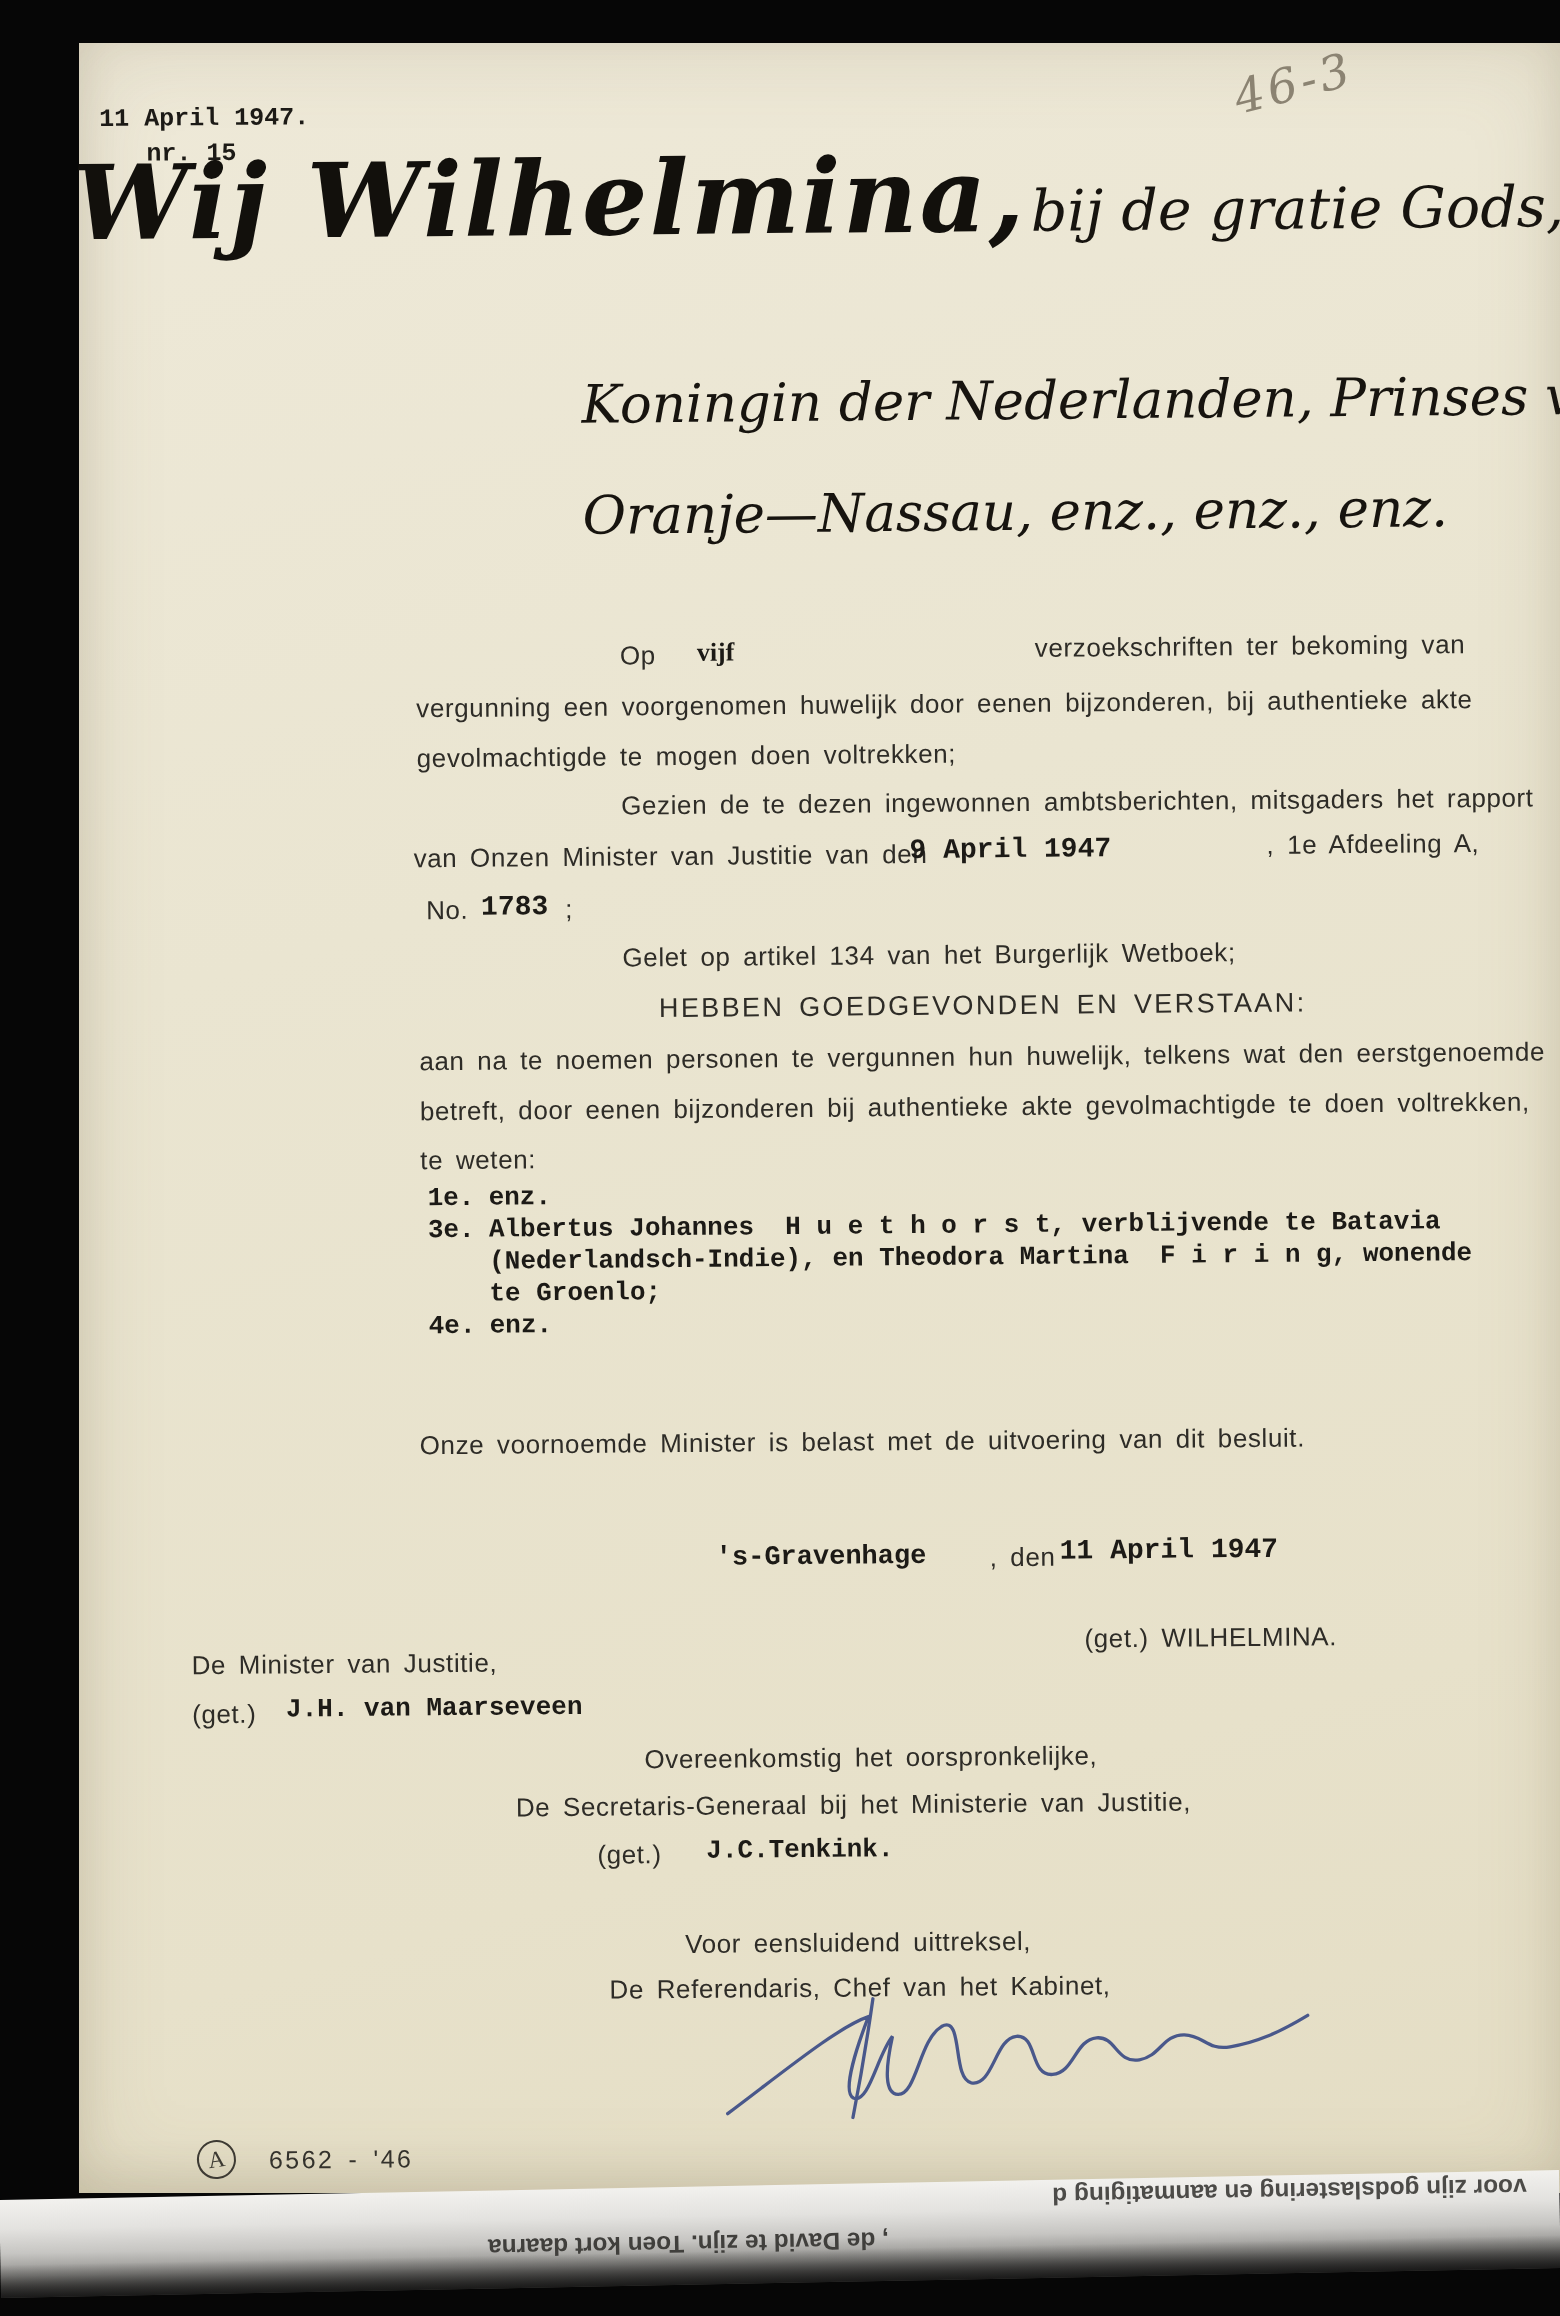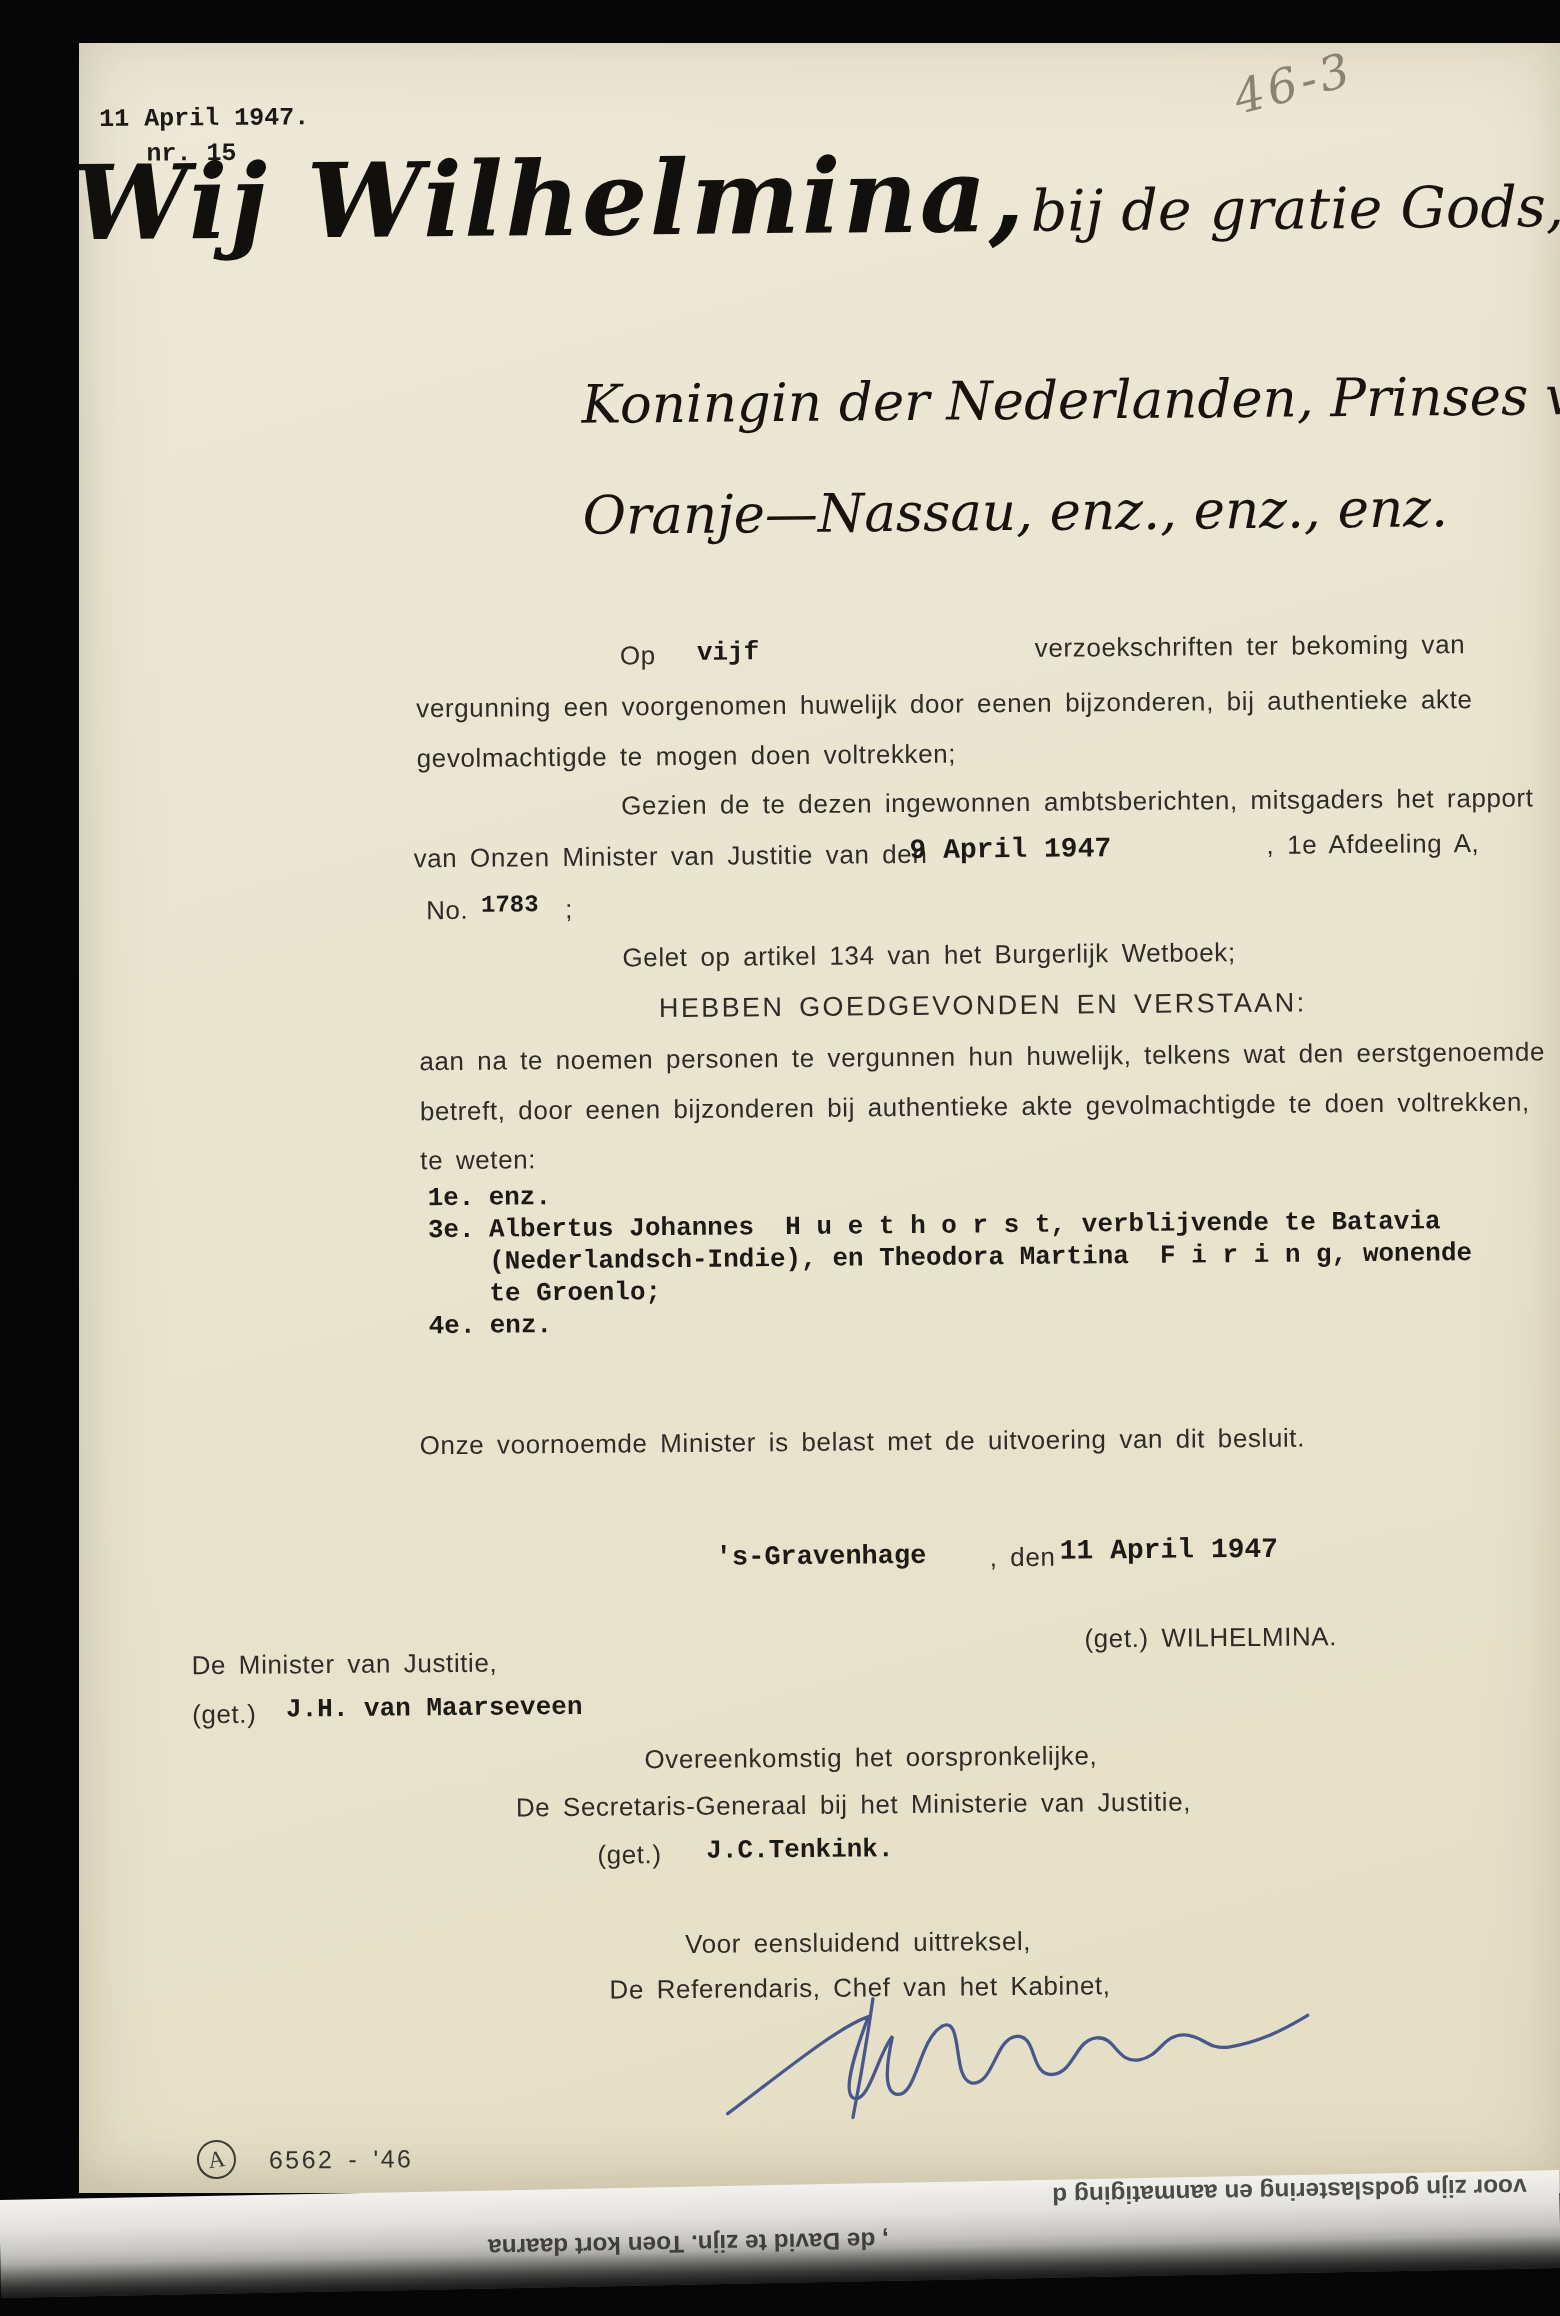--- a/index.html
+++ b/index.html
@@ -63,30 +63,30 @@
       <div class="pencil">46-3</div>
 
       <div class="heading1">
         <span class="big">Wij Wilhelmina,</span>
         <span class="rest">bij de gratie Gods,</span>
       </div>
       <div class="script" style="left:507px;top:330px;font-size:53px;">Koningin der Nederlanden, Prinses van</div>
       <div class="script" style="left:507px;top:441px;font-size:53px;">Oranje—Nassau, enz., enz., enz.</div>
 
       <div class="printed" style="left:543px;top:597px;text-align:right;">Op</div>
-      <div class="tw" style="left:620px;top:595px;">vijf</div>
+      <div class="tw" style="left:620px;top:595px;font-family:Liberation Serif, serif;">vijf</div>
       <div class="printed" style="left:958px;top:593px;">verzoekschriften ter bekoming van</div>
       <div class="printed" style="left:339px;top:648px;">vergunning een voorgenomen huwelijk door eenen bijzonderen, bij authentieke akte</div>
       <div class="printed" style="left:339px;top:698px;">gevolmachtigde te mogen doen voltrekken;</div>
       <div class="printed" style="left:543px;top:747px;">Gezien de te dezen ingewonnen ambtsberichten, mitsgaders het rapport</div>
       <div class="printed" style="left:335px;top:798px;">van Onzen Minister van Justitie van den</div>
       <div class="tw" style="left:831px;top:794px;font-size:28px;">9 April 1947</div>
       <div class="printed" style="left:1188px;top:792px;">, 1e Afdeeling A,</div>
       <div class="printed" style="left:347px;top:850px;">No.</div>
-      <div class="tw" style="left:402px;top:847px;font-size:24px;">1783</div>
+      <div class="tw" style="left:402px;top:847px;font-size:28px;">1783</div>
       <div class="printed" style="left:486px;top:850px;">;</div>
       <div class="printed" style="left:543px;top:899px;">Gelet op artikel 134 van het Burgerlijk Wetboek;</div>
       <div class="printed caps" style="left:579px;top:950px;">HEBBEN GOEDGEVONDEN EN VERSTAAN:</div>
       <div class="printed" style="left:339px;top:1001px;">aan na te noemen personen te vergunnen hun huwelijk, telkens wat den eerstgenoemde</div>
       <div class="printed" style="left:339px;top:1051px;">betreft, door eenen bijzonderen bij authentieke akte gevolmachtigde te doen voltrekken,</div>
       <div class="printed" style="left:339px;top:1100px;">te weten:</div>
 
       <div class="list">
         <div class="listrow">
           <span class="num">1e.</span>

